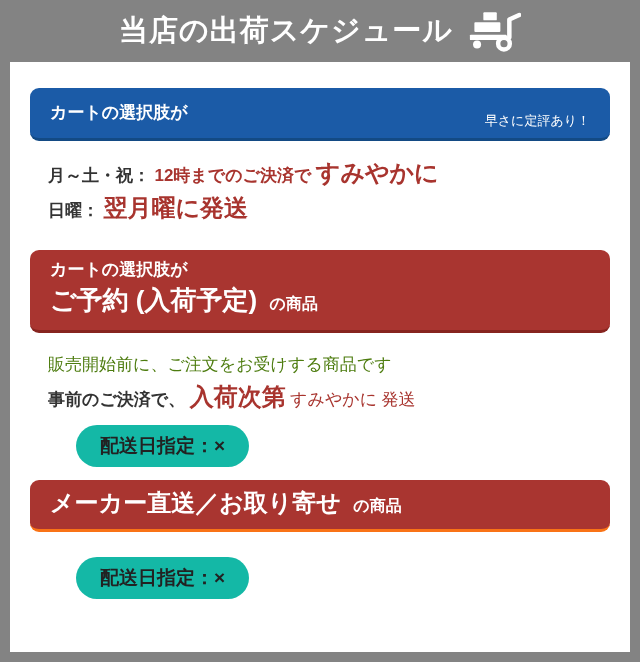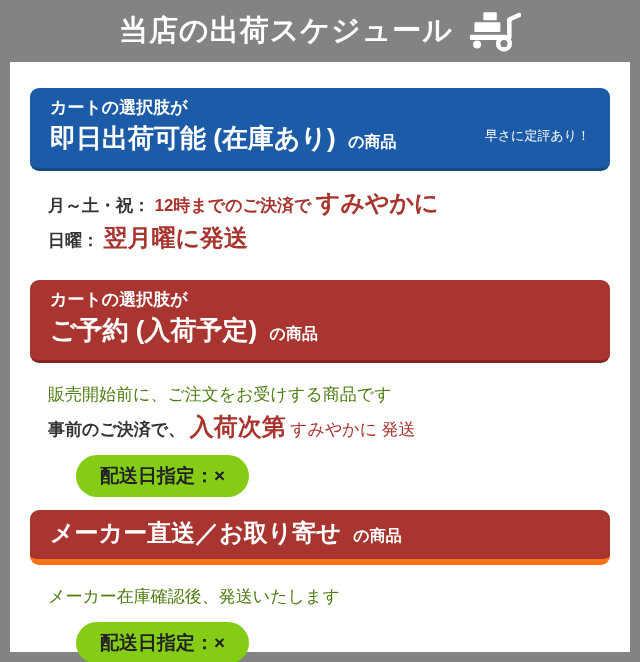--- a/index.html
+++ b/index.html
@@ -25,21 +25,21 @@
     background:#ffffff;
   }
   
   .banner{
     margin:16px 20px;border-radius:9px;
     padding:8px 20px;color:#ffffff;
     display:flex;justify-content:space-between;align-items:center;
   }
   .banner.blue{background:#1b5ba7;border-bottom:3px solid #134a84;margin-top:26px;}
   .banner.red2{background:#a93530;border-bottom:3px solid #87241f;margin-top:23px;}
-  .banner.red3{background:#a93530;border-bottom:6px solid #f97316;margin-top:13px;}
+  .banner.red3{background:#a93530;border-bottom:3px solid #f97316;margin-top:13px;}
   .banner-pre{font-size:17px;font-weight:bold;line-height:24px;}
   .banner-mainline{line-height:36px;white-space:nowrap;}
   .banner-main{font-size:26px;font-weight:bold;}
   .banner-suffix{font-size:16px;font-weight:bold;margin-left:8px;}
   .banner-note{font-size:13px;font-weight:normal;white-space:nowrap;padding-top:16px;}
   .banner.red3 .banner-mainline{line-height:30px;}
   .banner.red3 .banner-main{font-size:24px;}
   
   .sec-body{padding-left:38px;}
   .sec-body.first{margin-top:14px;}
@@ -49,21 +49,21 @@
   .t-label{color:#333333;font-size:17px;font-weight:bold;}
   .t-plain{color:#4d7c0f;font-size:17px;}
   .t-redmid{color:#a8342e;font-size:17px;font-weight:bold;text-align:center;}
   .t-redsoft{color:#a8342e;font-size:17px;}
   .t-redtail{color:#a8342e;font-size:17px;font-weight:normal;}
   .t-redem{color:#a8342e;font-size:24px;font-weight:bold;}
   .t-redem.big{font-size:26px;}
   
   .pill{
     display:inline-block;margin:9px 0 0 28px;
-    background:#84cc16;border-radius:22px;
+    background:#14b8a6;border-radius:22px;
     padding:8px 24px;
     color:#222222;font-size:19px;font-weight:bold;
   }
 </style>
 </head>
 <body>
 
 <div class="header">
   <span class="header-title">当店の出荷スケジュール</span>
   <svg class="header-icon" viewBox="0 0 58 46" xmlns="http://www.w3.org/2000/svg" aria-hidden="true">
@@ -74,24 +74,20 @@
     <circle cx="39" cy="36" r="6.5" fill="none" stroke="#ffffff" stroke-width="5"></circle>
     <polyline points="45,29 45,9 56,4" fill="none" stroke="#ffffff" stroke-width="5" stroke-linecap="round" stroke-linejoin="round"></polyline>
   </svg>
 </div>
 
 <div class="content">
 
   <div class="banner blue">
     <div>
       <div class="banner-pre">カートの選択肢が</div>
-      <div class="banner-mainline">
-        <span class="banner-main">即日出荷可能 (在庫あり)</span>
-        <span class="banner-suffix">の商品</span>
-      </div>
     </div>
     <div class="banner-note">早さに定評あり！</div>
   </div>
 
   <div class="sec-body first">
     <div class="row">
       <span class="t-label">月～土・祝：</span>
       <span class="t-redmid">12時までのご決済で</span>
       <span class="t-redem">すみやかに</span>
     </div>
@@ -125,19 +121,16 @@
   </div>
 
   <div class="banner red3">
     <div class="banner-mainline">
       <span class="banner-main">メーカー直送／お取り寄せ</span>
       <span class="banner-suffix">の商品</span>
     </div>
   </div>
 
   <div class="sec-body third">
-    <div class="row">
-      <span class="t-plain">メーカー在庫確認後、発送いたします</span>
-    </div>
     <div class="pill">配送日指定：×</div>
   </div>
 
 </div>
 
 </body></html>

